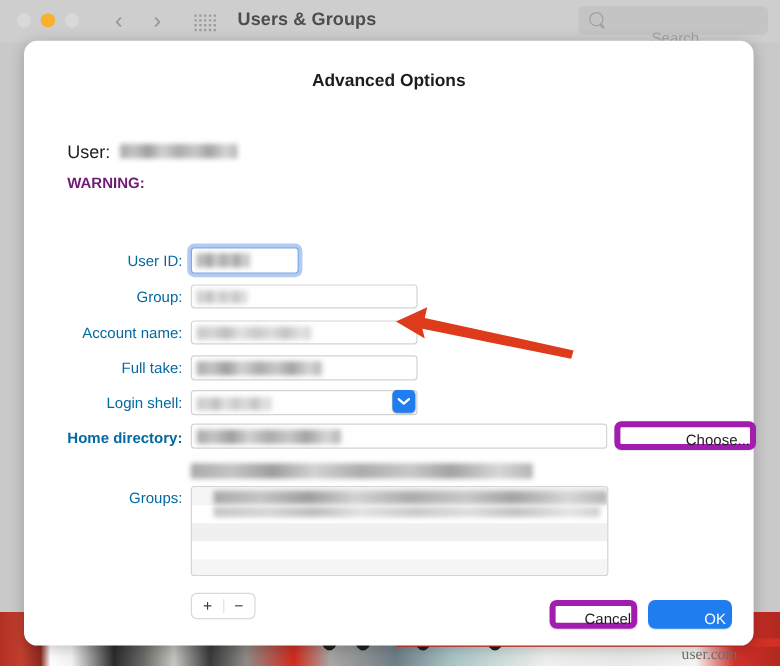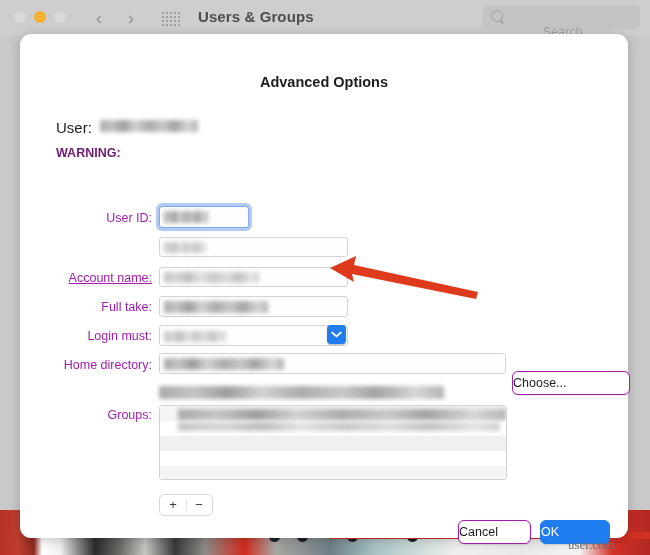--- a/index.html
+++ b/index.html
@@ -148,21 +148,21 @@
     position: absolute;
     left: 20px; top: 34px;
     width: 608px; height: 504px;
     background: #ffffff;
     border-radius: 11px;
     box-shadow: 0 2px 12px rgba(0,0,0,0.22);
   }
 
   .sheet-title {
     position: absolute;
-    left: 0; top: 40px;
+    left: 0; top: 26px;
     width: 608px;
     text-align: center;
     font-size: 14.5px;
     font-weight: bold;
     color: #1d1d1f;
   }
 
   
   .redact {
     display: block;
@@ -195,21 +195,21 @@
     position: absolute; left: 110px; top: 112px;
     width: 456px;
     font-size: 12.5px; color: #1d1d1f;
     line-height: 19px;
   }
 
   
   .field-label {
     position: absolute;
     font-size: 12.5px;
-    color: #a21caf;
+    color: #0369a1;
     text-align: right;
     width: 120px;
     left: 12px;
   }
   .field-box {
     position: absolute;
     background: #fefefe;
     border: 1px solid #d4d4d4;
     border-radius: 3px;
     box-sizing: border-box;
@@ -226,29 +226,28 @@
     background: #1f7df0;
     border-radius: 4px;
     box-shadow: 0 0.5px 1px rgba(0,0,0,0.25);
   }
   .dd-btn svg { position: absolute; left: 4px; top: 5px; }
 
   
   .push-btn {
     position: absolute;
     background: #ffffff;
-    border: 1px solid #a21caf;
+    border: 5px solid #a21caf;
     border-radius: 6px;
     box-shadow: 0 0.5px 1px rgba(0,0,0,0.10);
     font-size: 12.5px;
     color: #1d1d1f;
-    text-align: left;
+    text-align: right;
     box-sizing: border-box;
     line-height: 22px;
-    margin-top: 20px;
   }
   .push-btn.primary {
     background: #1f7df0;
     border-color: #1f7df0;
     color: #ffffff;
   }
 
   
   .pm {
     position: absolute;
@@ -365,45 +364,46 @@
     <div class="lbl-user">User:</div>
     <div class="user-value redact dark" style="left:80px; top:86px; width:98px; height:12px;"></div>
 
     <div class="warn-label">WARNING:</div>
 
     <div class="field-label" style="top:177px;">User ID:</div>
     <div class="field-box focused" style="left:139px; top:172px; width:90px; height:22px;">
       <div class="redact dark" style="margin:4px 0 0 4px; width:44px; height:12px;"></div>
     </div>
 
+    <div class="field-label" style="top:207px;">Group:</div>
     <div class="field-box" style="left:139px; top:203px; width:189px; height:20px;">
       <div class="redact" style="margin:4px 0 0 4px; width:42px; height:11px;"></div>
     </div>
 
-    <div class="field-label" style="top:237px;text-decoration:underline;">Account name:</div>
+    <div class="field-label" style="top:237px;">Account name:</div>
     <div class="field-box" style="left:139px; top:233px; width:189px; height:20px;">
       <div class="redact" style="margin:4px 0 0 4px; width:95px; height:11px;"></div>
     </div>
 
     <div class="field-label" style="top:266px;">Full take:</div>
     <div class="field-box" style="left:139px; top:262px; width:189px; height:21px;">
       <div class="redact dark" style="margin:4px 0 0 4px; width:104px; height:12px;"></div>
     </div>
 
-    <div class="field-label" style="top:295px;">Login must:</div>
+    <div class="field-label" style="top:295px;">Login shell:</div>
     <div class="field-box" style="left:139px; top:291px; width:189px; height:21px;">
       <div class="redact" style="margin:5px 0 0 4px; width:62px; height:11px;"></div>
     </div>
     <div class="dd-btn" style="left:307px; top:291px;">
       <svg width="11" height="9" viewBox="0 0 11 9">
         <path d="M1.2 2.6 L5.5 6.4 L9.8 2.6" stroke="#ffffff" stroke-width="1.9" fill="none" stroke-linecap="round" stroke-linejoin="round"></path>
       </svg>
     </div>
 
-    <div class="field-label" style="top:324px;">Home directory:</div>
+    <div class="field-label" style="top:324px;font-weight:bold;">Home directory:</div>
     <div class="field-box" style="left:139px; top:319px; width:347px; height:21px;">
       <div class="redact dark" style="margin:4px 0 0 4px; width:120px; height:12px;"></div>
     </div>
     <div class="push-btn" style="left:492px; top:317px; width:118px; height:24px; line-height:22px;">Choose...</div>
 
     <div class="redact dark" style="position:absolute; left:139px; top:352px; width:285px; height:13px;"></div>
 
     <div class="field-label" style="top:374px;">Groups:</div>
     <div class="aliases-box">
       <div class="stripe" style="top:0px;"></div>

